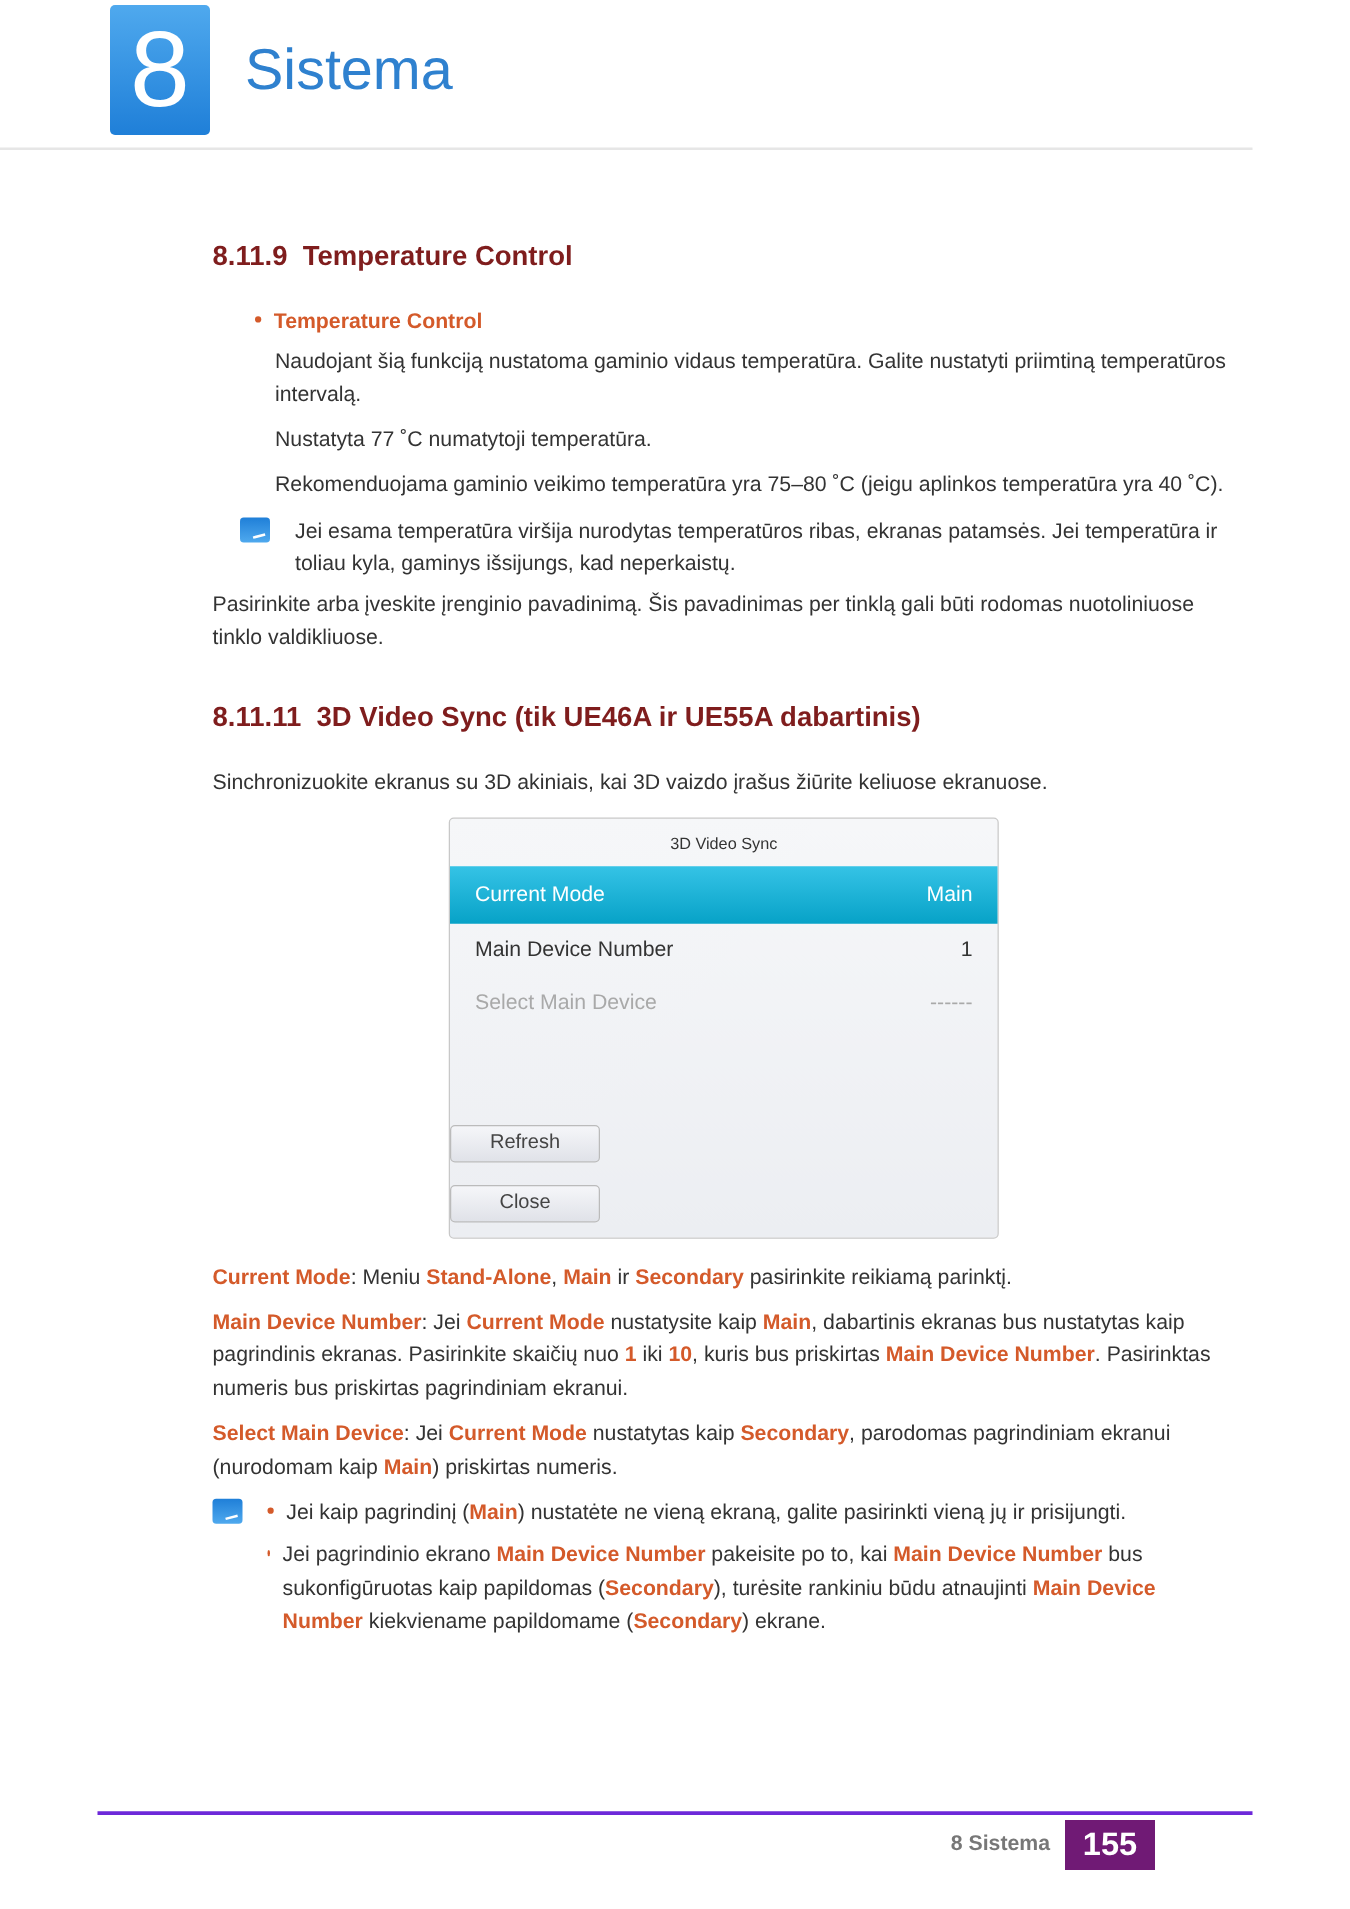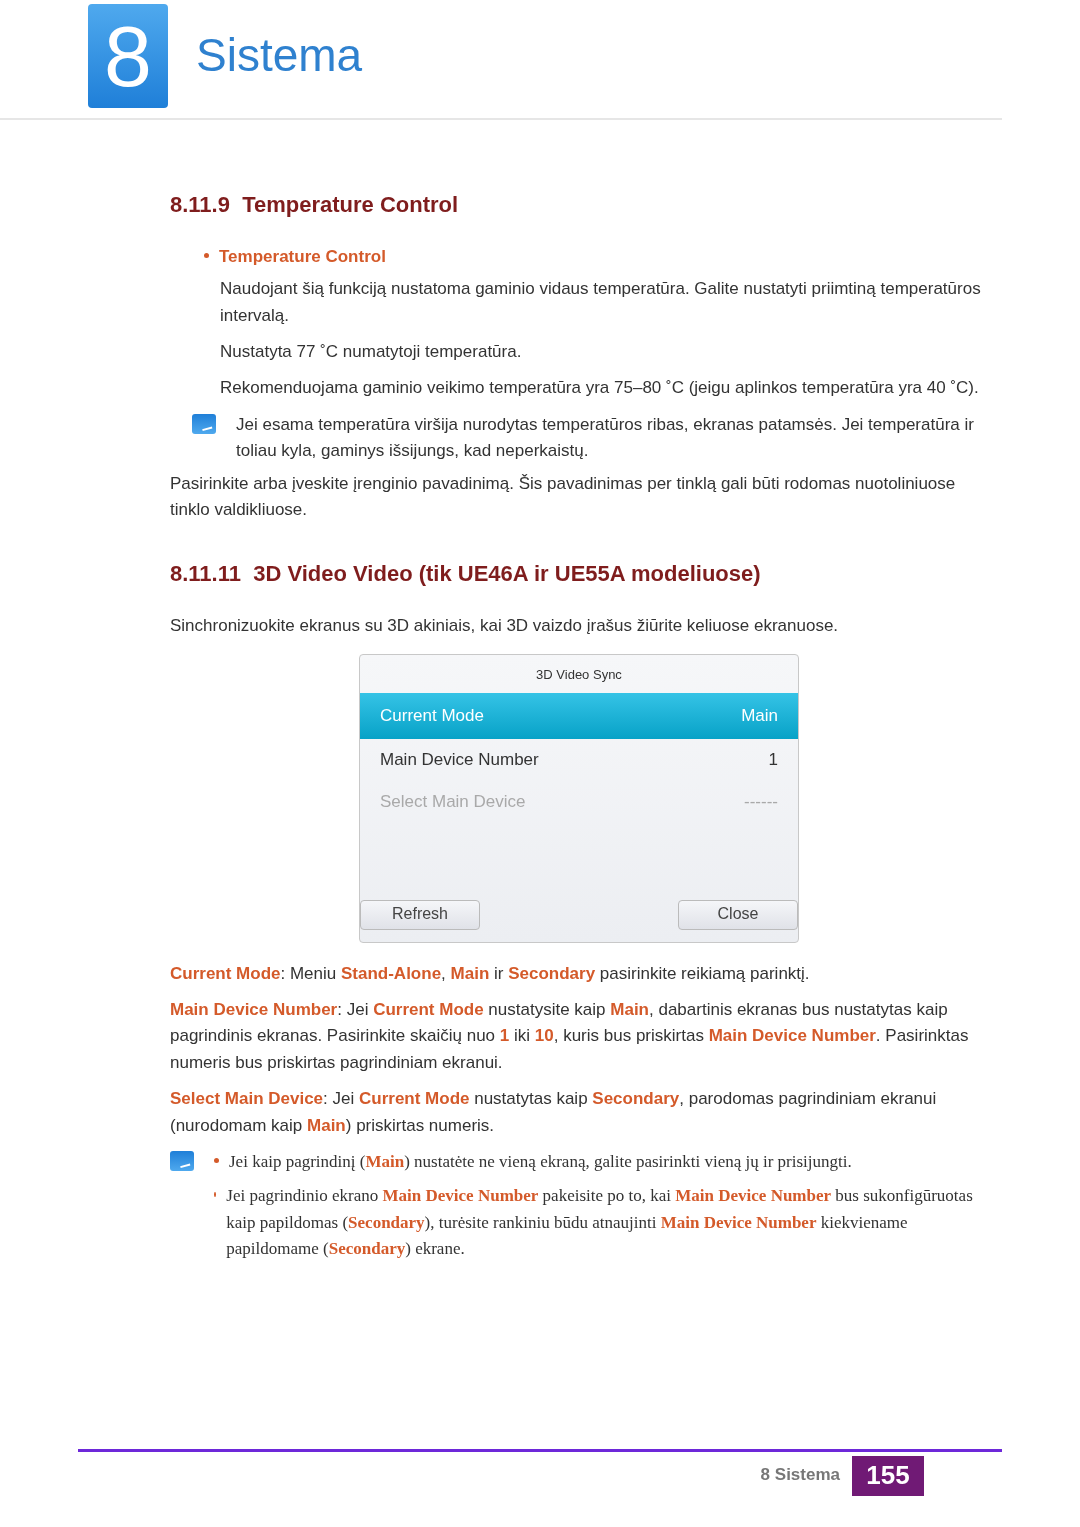--- a/index.html
+++ b/index.html
@@ -112,30 +112,30 @@
     padding: 8px 20px;
   }
   .menu-row.selected {
     background: linear-gradient(#35c3e6,#07a2c7);
     color: #fff;
     padding: 10px 20px;
   }
   .menu-row .lbl { }
   .menu-row.disabled { color: #a9a9a9; }
   .menu-gap { height: 70px; }
-  .menu-buttons { display: flex; justify-content: space-between; gap: 0; padding: 6px 0 8px; }
+  .menu-buttons { display: flex; justify-content: space-between; gap: 18px; padding: 6px 0 8px; flex-direction: column; }
   .menu-btn {
     background: linear-gradient(#f5f6f9,#e0e2e8);
     border: 1px solid #bbb;
     border-radius: 4px;
     width: 120px; height: 30px;
     display: flex; align-items: center; justify-content: center;
     font-size: 16px; color: #444;
   }
-  .notes-list { margin-left: 50px; font-family: Liberation Serif, serif; }
+  .notes-list { margin-left: 50px; }
   .notes-list .bullet-row { margin-left: 0; margin-bottom: 8px; }
   .footer {
     position: absolute;
     left: 0; right: 0; bottom: 28px;
     height: 50px;
     display: flex; justify-content: flex-end; align-items: center;
     padding-right: 78px;
     border-top: 3px solid #6d28d9;
     margin: 0 78px;
   }
@@ -168,21 +168,21 @@
   <div class="para">Nustatyta 77 ˚C numatytoji temperatūra.</div>
   <div class="para">Rekomenduojama gaminio veikimo temperatūra yra 75–80 ˚C (jeigu aplinkos temperatūra yra 40 ˚C).</div>
   <div class="note-row">
     <div class="note-icon"></div>
     <div class="note-body">Jei esama temperatūra viršija nurodytas temperatūros ribas, ekranas patamsės. Jei temperatūra ir toliau kyla, gaminys išsijungs, kad neperkaistų.</div>
   </div>
 
   <div class="para2">Pasirinkite arba įveskite įrenginio pavadinimą. Šis pavadinimas per tinklą gali būti rodomas nuotoliniuose tinklo valdikliuose.</div>
 
   <div class="h3 h3b">
-    <span>8.11.11</span>&nbsp;&nbsp;<span>3D Video Video (tik UE46A ir UE55A modeliuose)</span>
+    <span>8.11.11</span>&nbsp;&nbsp;<span>3D Video Sync (tik UE46A ir UE55A dabartinis)</span>
   </div>
   <div class="para2">Sinchronizuokite ekranus su 3D akiniais, kai 3D vaizdo įrašus žiūrite keliuose ekranuose.</div>
 
   <div class="menu-panel">
     <div class="menu-title">3D Video Sync</div>
     <div class="menu-row selected">
       <span class="lbl">Current Mode</span>
       <span>Main</span>
     </div>
     <div class="menu-row">

